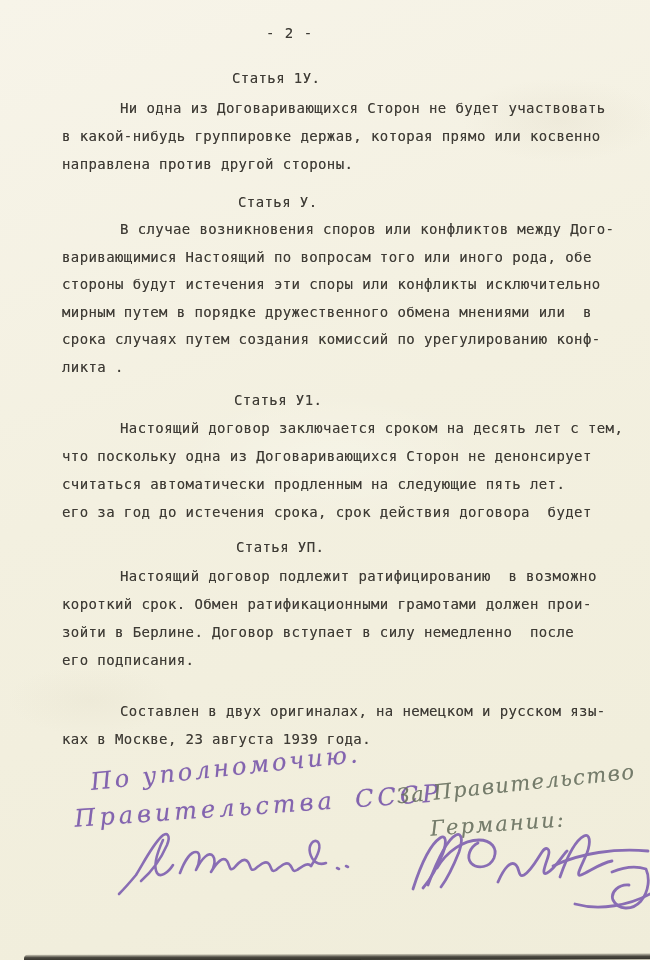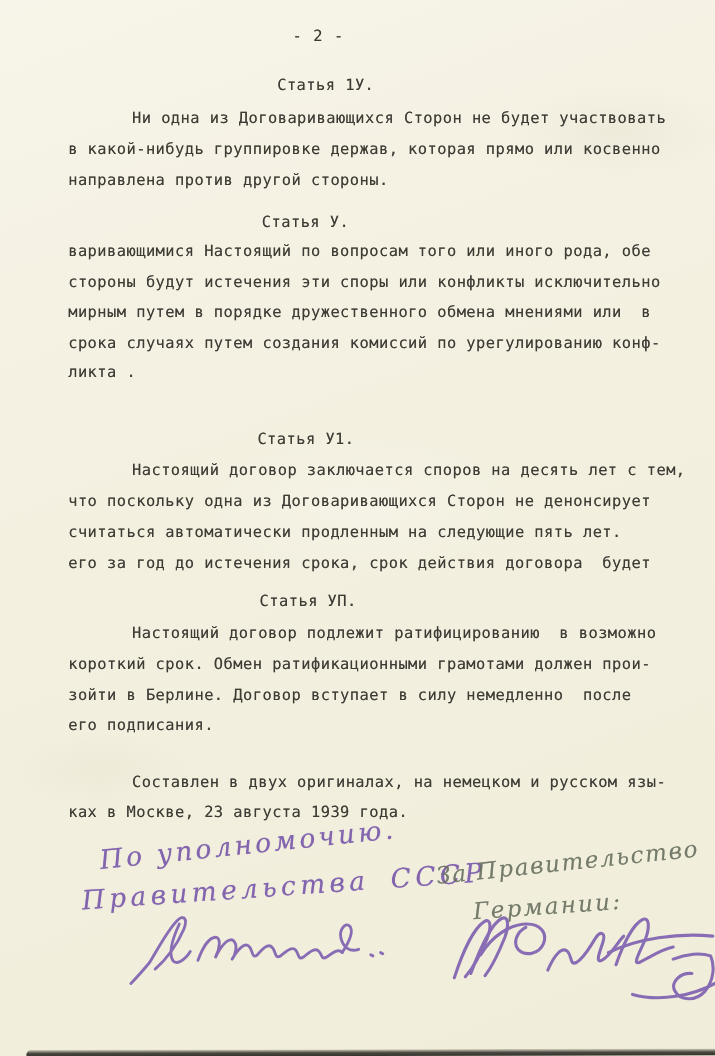--- a/index.html
+++ b/index.html
@@ -57,39 +57,40 @@
   }
 </style>
 </head>
 <body>
 
 <div class="page">
   <div class="texture"></div>
 
   <div class="page-number">- 2 -</div>
 
-  <div class="heading" style="top:64px;left:232px;margin-left:20px;">Статья 1У.</div>
+  <div class="heading" style="top:64px;left:232px;">Статья 1У.</div>
   <div class="para" style="top:94px;">
     <div class="t-line indent">Ни одна из Договаривающихся Сторон не будет участвовать</div>
     <div class="t-line">в какой-нибудь группировке держав, которая прямо или косвенно</div>
     <div class="t-line">направлена против другой стороны.</div>
   </div>
 
   <div class="heading" style="top:188px;left:238px;">Статья У.</div>
   <div class="para p2" style="top:216px;">
+    <div class="t-line indent">В случае возникновения споров или конфликтов между Дого-</div>
     <div class="t-line">варивающимися Настоящий по вопросам того или иного рода, обе</div>
     <div class="t-line">стороны будут истечения эти споры или конфликты исключительно</div>
     <div class="t-line">мирным путем в порядке дружественного обмена мнениями или  в</div>
     <div class="t-line">срока случаях путем создания комиссий по урегулированию конф-</div>
     <div class="t-line">ликта .</div>
   </div>
 
   <div class="heading" style="top:386px;left:234px;">Статья У1.</div>
   <div class="para" style="top:414px;">
-    <div class="t-line indent">Настоящий договор заключается споров на десять лет с тем,</div>
+    <div class="t-line indent">Настоящий договор заключается сроком на десять лет с тем,</div>
     <div class="t-line">что поскольку одна из Договаривающихся Сторон не денонсирует</div>
     <div class="t-line">считаться автоматически продленным на следующие пять лет.</div>
     <div class="t-line">его за год до истечения срока, срок действия договора  будет</div>
   </div>
 
   <div class="heading" style="top:533px;left:236px;">Статья УП.</div>
   <div class="para" style="top:562px;">
     <div class="t-line indent">Настоящий договор подлежит ратифицированию  в возможно</div>
     <div class="t-line">короткий срок. Обмен ратификационными грамотами должен прои-</div>
     <div class="t-line">зойти в Берлине. Договор вступает в силу немедленно  после</div>

